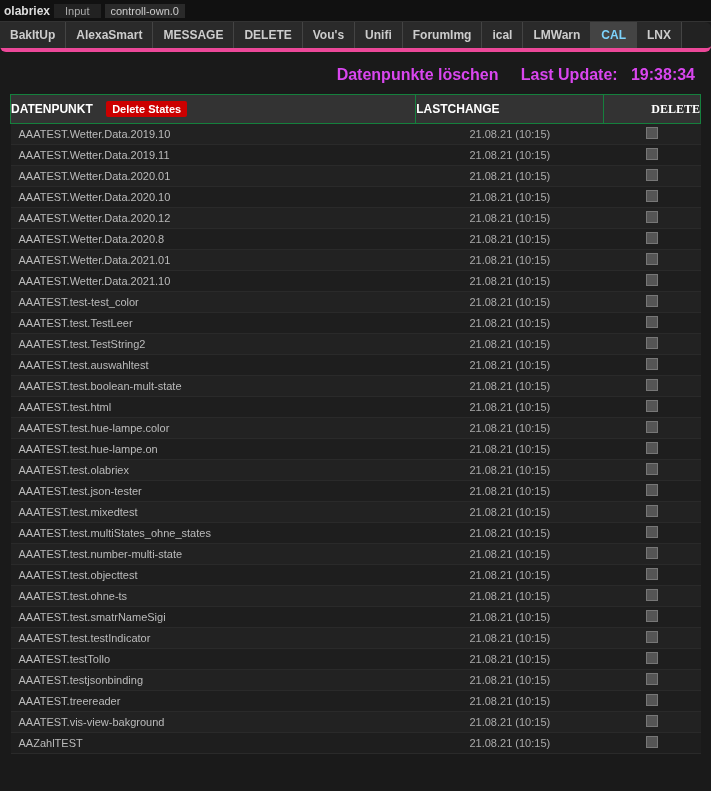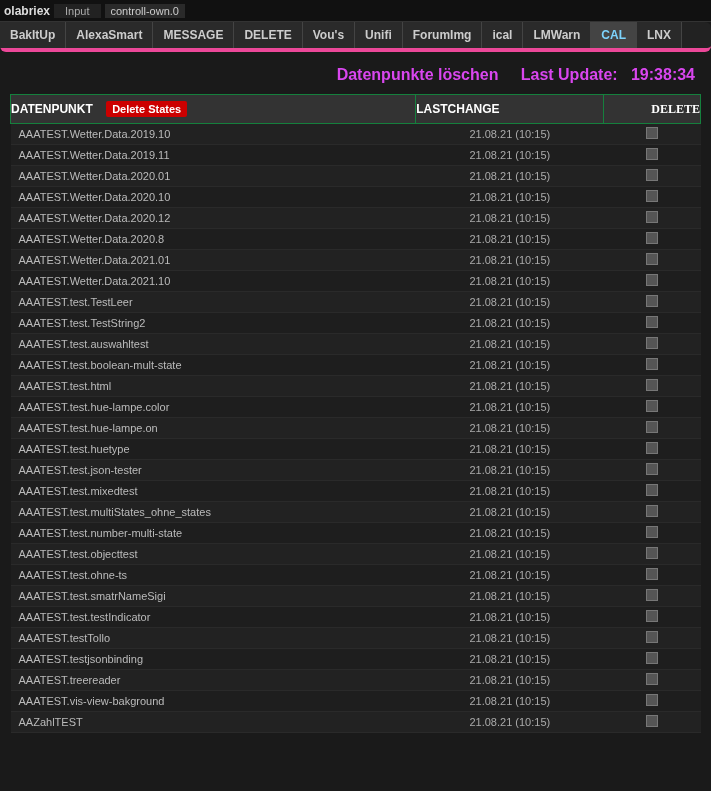--- a/index.html
+++ b/index.html
@@ -222,20 +222,25 @@
           <td class="datenpunkt-name">AAATEST.Wetter.Data.2021.01</td>
           <td class="col-lastchange">21.08.21 (10:15)</td>
           <td class="col-delete"><span class="checkbox"></span></td>
         </tr>
         <tr>
           <td class="datenpunkt-name">AAATEST.Wetter.Data.2021.10</td>
           <td class="col-lastchange">21.08.21 (10:15)</td>
           <td class="col-delete"><span class="checkbox"></span></td>
         </tr>
         <tr>
+          <td class="datenpunkt-name">AAATEST.test-test_color</td>
+          <td class="col-lastchange">21.08.21 (10:15)</td>
+          <td class="col-delete"><span class="checkbox"></span></td>
+        </tr>
+        <tr>
           <td class="datenpunkt-name">AAATEST.test.TestLeer</td>
           <td class="col-lastchange">21.08.21 (10:15)</td>
           <td class="col-delete"><span class="checkbox"></span></td>
         </tr>
         <tr>
           <td class="datenpunkt-name">AAATEST.test.TestString2</td>
           <td class="col-lastchange">21.08.21 (10:15)</td>
           <td class="col-delete"><span class="checkbox"></span></td>
         </tr>
         <tr>
@@ -257,21 +262,21 @@
           <td class="datenpunkt-name">AAATEST.test.hue-lampe.color</td>
           <td class="col-lastchange">21.08.21 (10:15)</td>
           <td class="col-delete"><span class="checkbox"></span></td>
         </tr>
         <tr>
           <td class="datenpunkt-name">AAATEST.test.hue-lampe.on</td>
           <td class="col-lastchange">21.08.21 (10:15)</td>
           <td class="col-delete"><span class="checkbox"></span></td>
         </tr>
         <tr>
-          <td class="datenpunkt-name">AAATEST.test.huetype</td>
+          <td class="datenpunkt-name">AAATEST.test.olabriex</td>
           <td class="col-lastchange">21.08.21 (10:15)</td>
           <td class="col-delete"><span class="checkbox"></span></td>
         </tr>
         <tr>
           <td class="datenpunkt-name">AAATEST.test.json-tester</td>
           <td class="col-lastchange">21.08.21 (10:15)</td>
           <td class="col-delete"><span class="checkbox"></span></td>
         </tr>
         <tr>
           <td class="datenpunkt-name">AAATEST.test.mixedtest</td>

